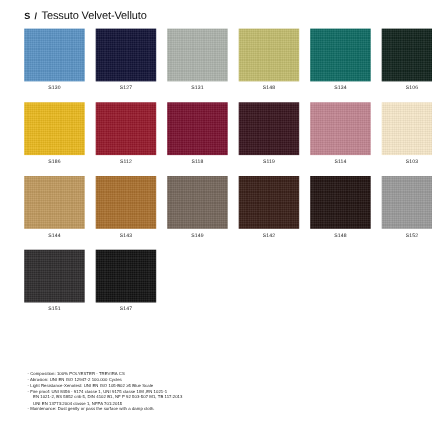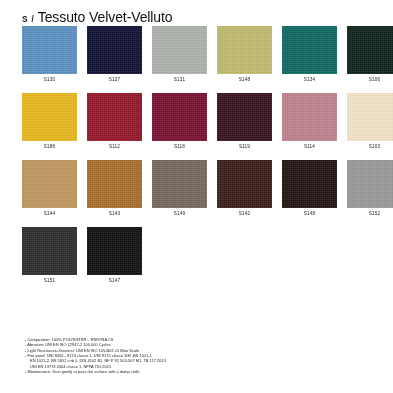--- a/index.html
+++ b/index.html
@@ -45,21 +45,21 @@
     letter-spacing: -0.1px;
     color: #111;
   }
   .title-sep {
     font-size: 8.2px;
     font-weight: bold;
     color: #111;
     padding: 0 1px;
   }
   .title-sub {
-    font-size: 14px;
+    font-size: 10px;
     font-weight: normal;
     letter-spacing: -0.1px;
     color: #111;
     text-align: center;
   }
 
   
   .rows {
     margin-top: 3px;
   }

